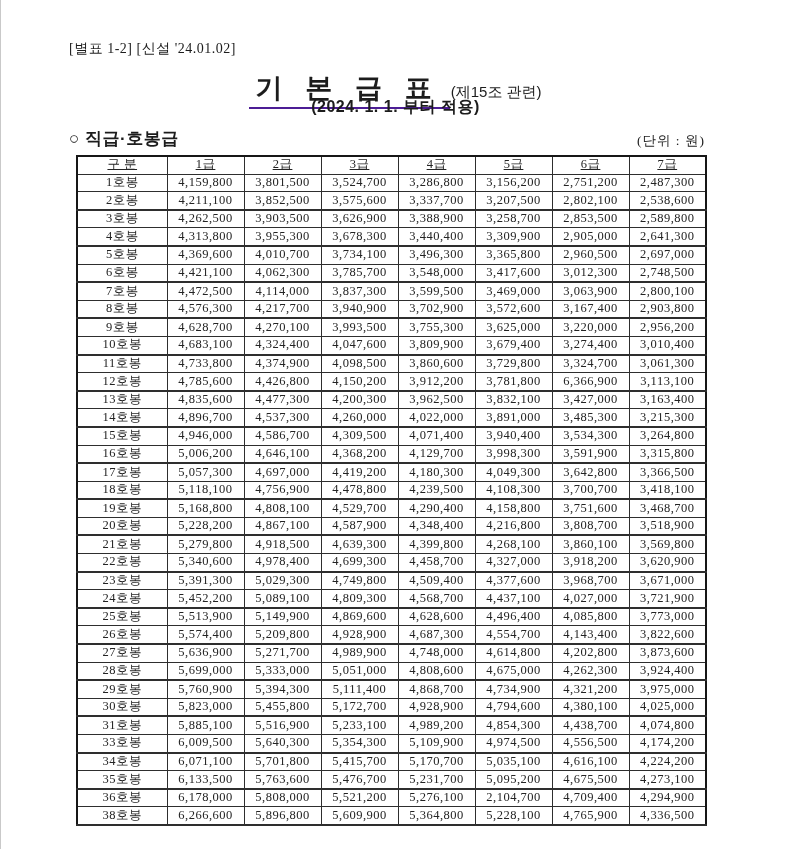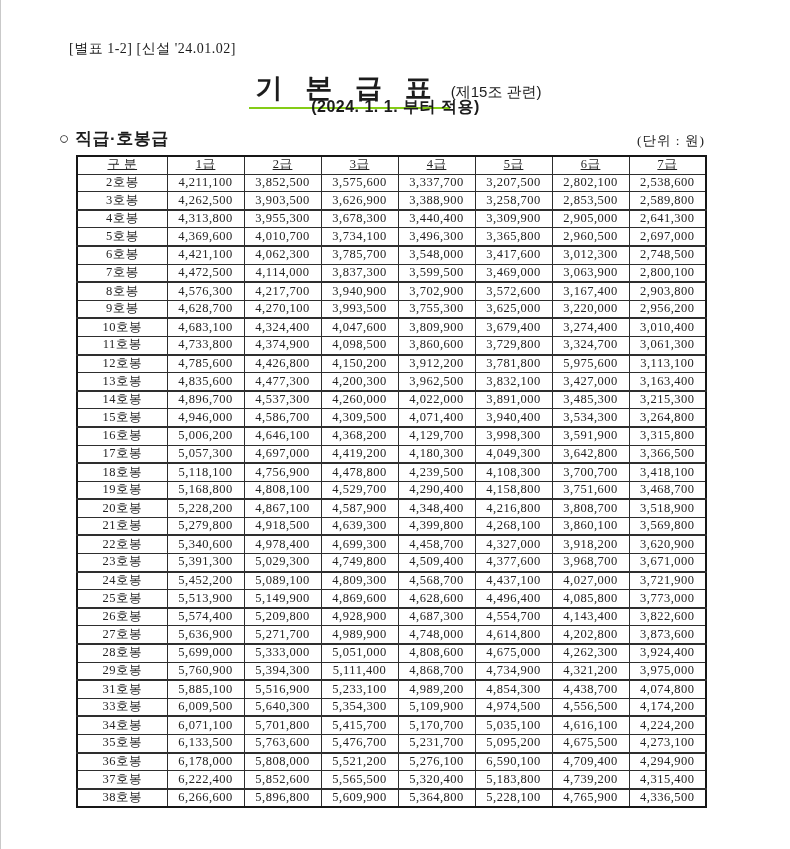--- a/index.html
+++ b/index.html
@@ -34,21 +34,21 @@
     left: 0;
     width: 100%;
     text-align: center;
     white-space: nowrap;
   }
   .main-title {
     display: inline-block;
     font-size: 27px;
     font-weight: bold;
     letter-spacing: 8px;
-    border-bottom: 2px solid #84cc16;
+    border-bottom: 2px solid #4c1d95;
     padding: 0 10px 1px 6px;
     vertical-align: baseline;
   }
   .title-suffix {
     font-size: 15px;
     font-family: "Liberation Sans", "DejaVu Sans", sans-serif;
     margin-left: 1px;
     vertical-align: baseline;
   }
   .subtitle {
@@ -57,21 +57,21 @@
     left: 0;
     width: 100%;
     text-align: center;
     font-family: "Liberation Sans", "DejaVu Sans", sans-serif;
     font-weight: bold;
     font-size: 16px;
     letter-spacing: 0.5px;
   }
   .section-heading {
     position: absolute;
-    left: 58px;
+    left: 68px;
     top: 127px;
     font-family: "Liberation Sans", "DejaVu Sans", sans-serif;
     font-weight: bold;
     font-size: 17px;
     letter-spacing: 0.5px;
   }
   .unit-label {
     position: absolute;
     right: 85px;
     top: 132px;
@@ -148,20 +148,30 @@
           <th>2급</th>
           <th>3급</th>
           <th>4급</th>
           <th>5급</th>
           <th>6급</th>
           <th>7급</th>
         </tr>
     </thead>
     <tbody>
         <tr>
+          <td>1호봉</td>
+          <td>4,159,800</td>
+          <td>3,801,500</td>
+          <td>3,524,700</td>
+          <td>3,286,800</td>
+          <td>3,156,200</td>
+          <td>2,751,200</td>
+          <td>2,487,300</td>
+        </tr>
+        <tr>
           <td>2호봉</td>
           <td>4,211,100</td>
           <td>3,852,500</td>
           <td>3,575,600</td>
           <td>3,337,700</td>
           <td>3,207,500</td>
           <td>2,802,100</td>
           <td>2,538,600</td>
         </tr>
         <tr>
@@ -254,21 +264,21 @@
           <td>3,324,700</td>
           <td>3,061,300</td>
         </tr>
         <tr>
           <td>12호봉</td>
           <td>4,785,600</td>
           <td>4,426,800</td>
           <td>4,150,200</td>
           <td>3,912,200</td>
           <td>3,781,800</td>
-          <td>5,975,600</td>
+          <td>6,366,900</td>
           <td>3,113,100</td>
         </tr>
         <tr>
           <td>13호봉</td>
           <td>4,835,600</td>
           <td>4,477,300</td>
           <td>4,200,300</td>
           <td>3,962,500</td>
           <td>3,832,100</td>
           <td>3,427,000</td>
@@ -428,20 +438,30 @@
           <td>29호봉</td>
           <td>5,760,900</td>
           <td>5,394,300</td>
           <td>5,111,400</td>
           <td>4,868,700</td>
           <td>4,734,900</td>
           <td>4,321,200</td>
           <td>3,975,000</td>
         </tr>
         <tr>
+          <td>30호봉</td>
+          <td>5,823,000</td>
+          <td>5,455,800</td>
+          <td>5,172,700</td>
+          <td>4,928,900</td>
+          <td>4,794,600</td>
+          <td>4,380,100</td>
+          <td>4,025,000</td>
+        </tr>
+        <tr>
           <td>31호봉</td>
           <td>5,885,100</td>
           <td>5,516,900</td>
           <td>5,233,100</td>
           <td>4,989,200</td>
           <td>4,854,300</td>
           <td>4,438,700</td>
           <td>4,074,800</td>
         </tr>
         <tr>
@@ -473,33 +493,23 @@
           <td>5,095,200</td>
           <td>4,675,500</td>
           <td>4,273,100</td>
         </tr>
         <tr>
           <td>36호봉</td>
           <td>6,178,000</td>
           <td>5,808,000</td>
           <td>5,521,200</td>
           <td>5,276,100</td>
-          <td>6,590,100</td>
+          <td>2,104,700</td>
           <td>4,709,400</td>
           <td>4,294,900</td>
-        </tr>
-        <tr>
-          <td>37호봉</td>
-          <td>6,222,400</td>
-          <td>5,852,600</td>
-          <td>5,565,500</td>
-          <td>5,320,400</td>
-          <td>5,183,800</td>
-          <td>4,739,200</td>
-          <td>4,315,400</td>
         </tr>
         <tr>
           <td>38호봉</td>
           <td>6,266,600</td>
           <td>5,896,800</td>
           <td>5,609,900</td>
           <td>5,364,800</td>
           <td>5,228,100</td>
           <td>4,765,900</td>
           <td>4,336,500</td>

